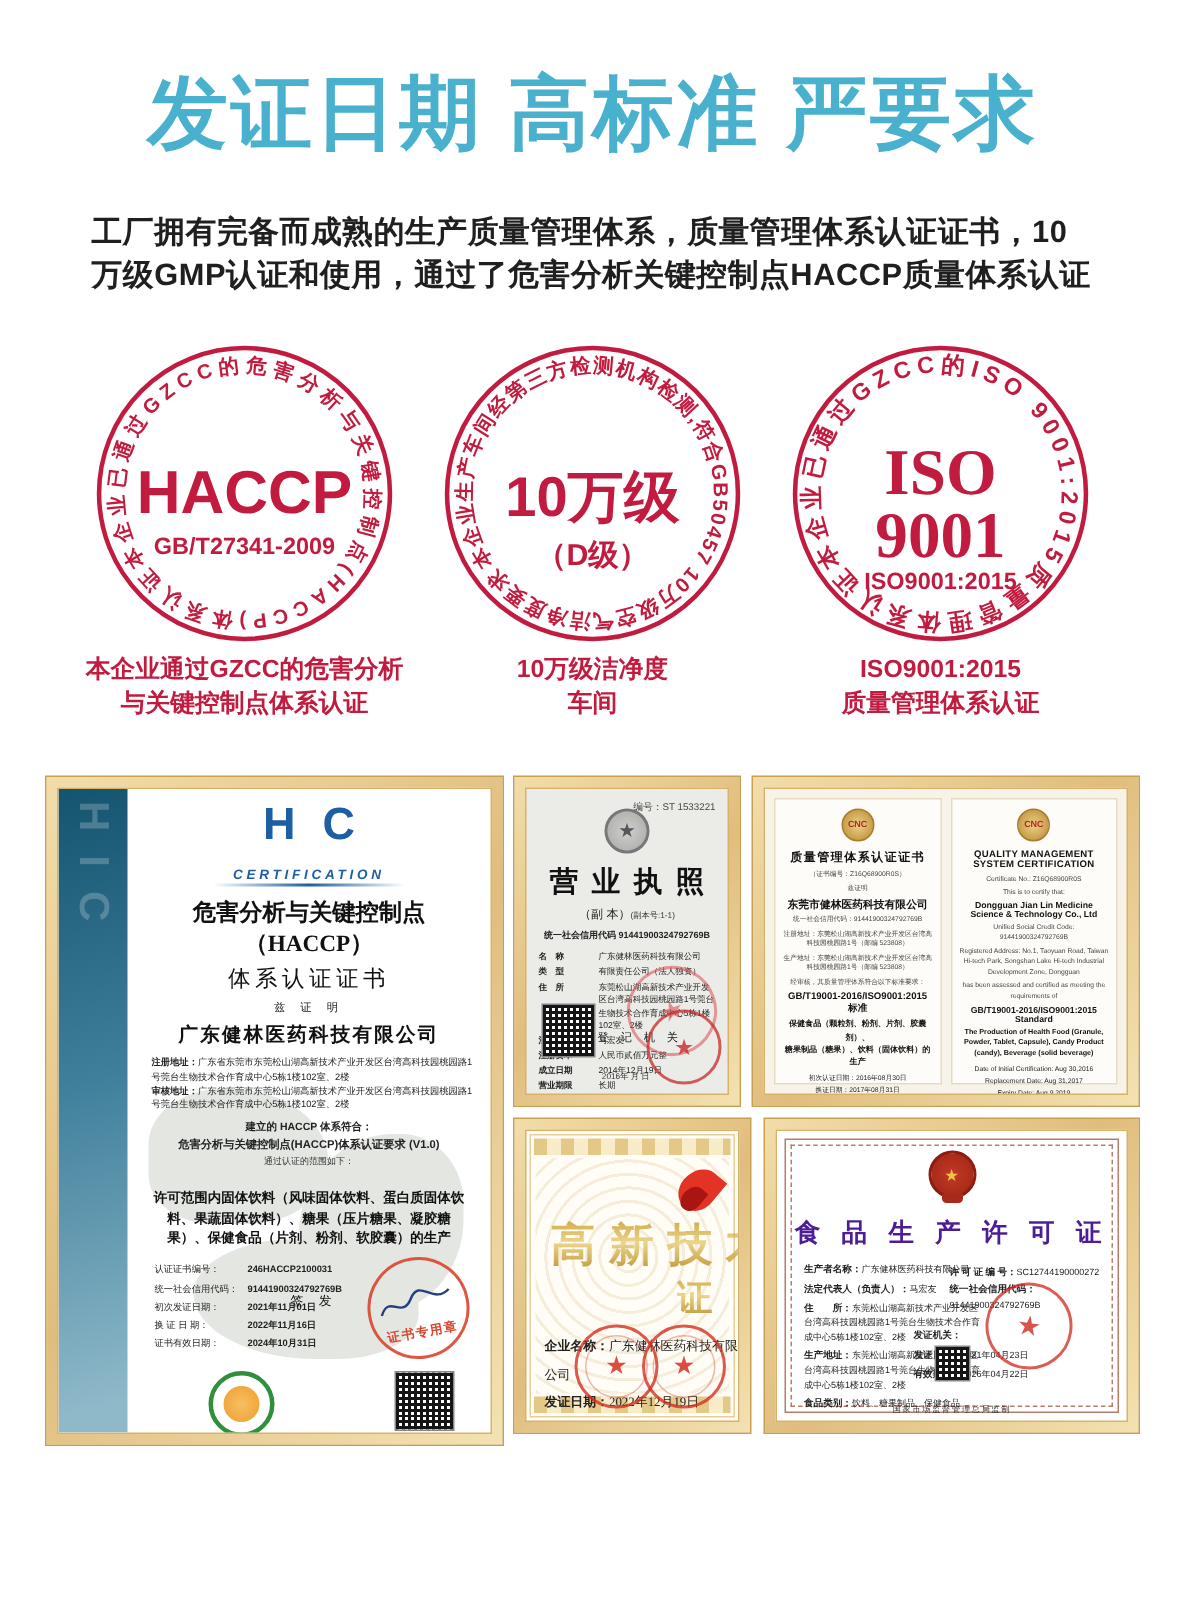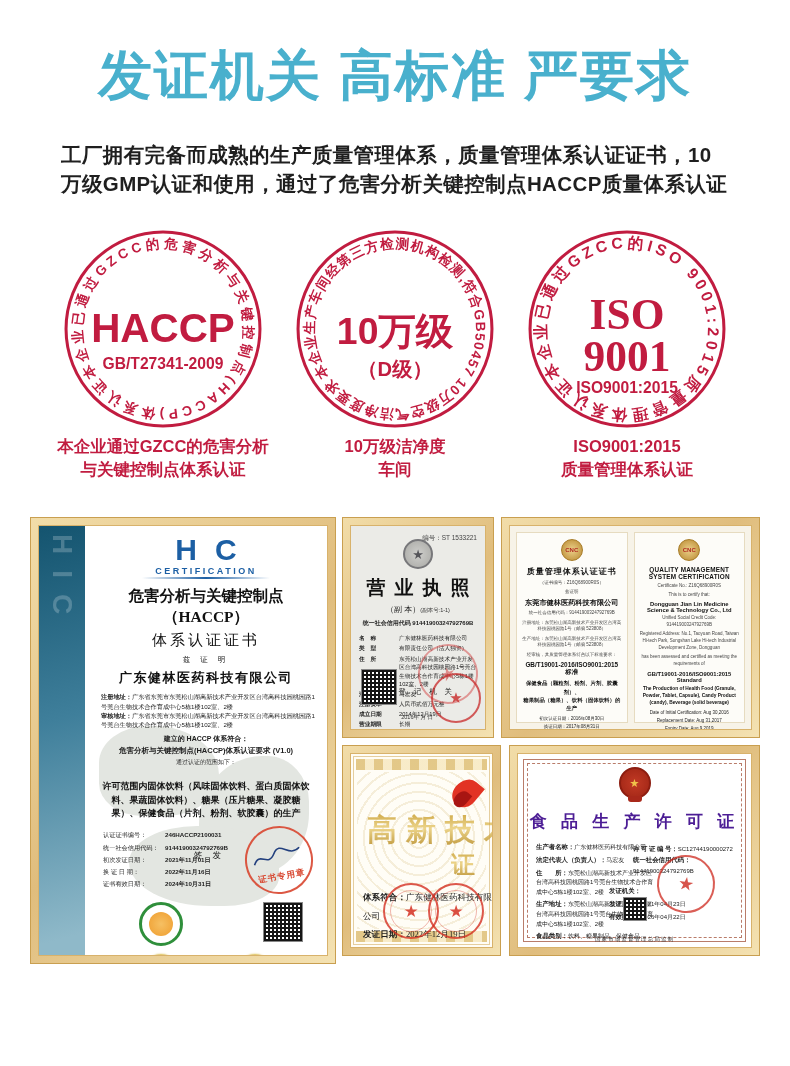--- a/index.html
+++ b/index.html
@@ -47,21 +47,21 @@
   .b3{left:90px;top:300px;width:150px;height:80px;border-radius:50% 55% 40% 60%;}
   .hic-content{position:absolute;left:46px;top:0;right:0;bottom:0;z-index:1;text-align:center;
                padding:10px 6px 4px;}
   .hiclogo{display:flex;justify-content:center;align-items:flex-end;gap:2px;}
   .hiclogo .ltr{font-size:30px;line-height:28px;font-weight:900;color:#1c5fa4;}
   .torch{width:14px;}
   .flame{width:10px;height:12px;background:#e8432a;border-radius:65% 65% 65% 0;
          transform:rotate(-40deg);margin:0 auto 1px;}
   .stem{width:9px;height:16px;margin:0 auto;background:linear-gradient(180deg,#6aa7d8,#1c5fa4);
         clip-path:polygon(12% 0,88% 0,62% 100%,38% 100%);}
-  .certline{font-size:9px;font-weight:800;color:#1c5fa4;letter-spacing:2.5px;margin-top:2px;}
+  .certline{font-size:9px;font-weight:800;color:#1c5fa4;letter-spacing:2.5px;margin-top:14px;font-style:italic;}
   .blueline{height:2px;width:128px;margin:1px auto 0;
             background:linear-gradient(90deg,rgba(28,95,164,0),#1c5fa4,rgba(28,95,164,0));}
   .t1{font-size:15.5px;font-weight:700;color:#111;margin-top:7px;}
   .t2{font-size:15px;font-weight:400;color:#111;margin-top:3px;letter-spacing:3px;}
   .zzm{font-size:7.5px;margin-top:5px;letter-spacing:4px;color:#222;}
   .comp{font-size:13px;font-weight:700;margin-top:4px;letter-spacing:1.5px;color:#111;}
   .addrs{text-align:left;font-size:6.2px;color:#222;margin:5px 4px 0 10px;line-height:1.5;}
   .addrs b{font-weight:700;}
   .sys1{font-size:7px;font-weight:700;margin-top:4px;color:#222;}
   .sys2{font-size:7.5px;font-weight:700;margin-top:2px;color:#222;}
@@ -191,21 +191,21 @@
   .fp-stamp .rs-star{color:rgba(205,40,30,.8);font-size:18px;}
   .fp-qr{position:absolute;right:104px;bottom:26px;width:22px;height:22px;}
   .fp-footer{position:absolute;bottom:3px;width:100%;text-align:center;font-size:5.6px;color:#333;
              letter-spacing:1px;}
 </style>
 </head>
 <body>
 
 <div class="page">
 
-  <h1 class="title">发证机关 高标准 严要求</h1>
+  <h1 class="title">发证日期 高标准 严要求</h1>
   <p class="intro">工厂拥有完备而成熟的生产质量管理体系，质量管理体系认证证书，10万级GMP认证和使用，通过了危害分析关键控制点HACCP质量体系认证</p>
 
   <div class="stamps">
 
     <div class="stamp-block">
       <svg class="stamp" viewBox="0 0 200 200">
         <defs>
             <path id="ring0" d="M 34.5 145.9 A 80 80 0 1 1 165.5 145.9 A 80 80 0 0 1 34.5 145.9"></path>
           </defs>
         <circle cx="100" cy="100" r="96" fill="none" stroke="#c11c40" stroke-width="3"></circle>
@@ -431,21 +431,21 @@
             <div class="ht-orn top"></div>
             <div class="ht-orn bot"></div>
             <div class="guillo"></div>
             <div class="ht-flame">
               <div class="f1"></div>
                 <div class="f2"></div>
             </div>
             <div class="ht-big goldtext">高新技术</div>
             <div class="ht-sub goldtext">证 书</div>
             <div class="ht-rows">
-              <div><b>体系符合：</b><span class="serifv">广东健林医药科技有限公司</span></div>
+              <div><b>企业名称：</b><span class="serifv">广东健林医药科技有限公司</span></div>
               <div><b>发证日期：</b><span class="serifv">2022年12月19日</span></div>
               <div><b>批准机关：</b></div>
             </div>
             <div class="ht-stamp hts1">
                 <span class="rs-star">★</span>
               </div>
             <div class="ht-stamp hts2">
                 <span class="rs-star">★</span>
               </div>
           </div>

